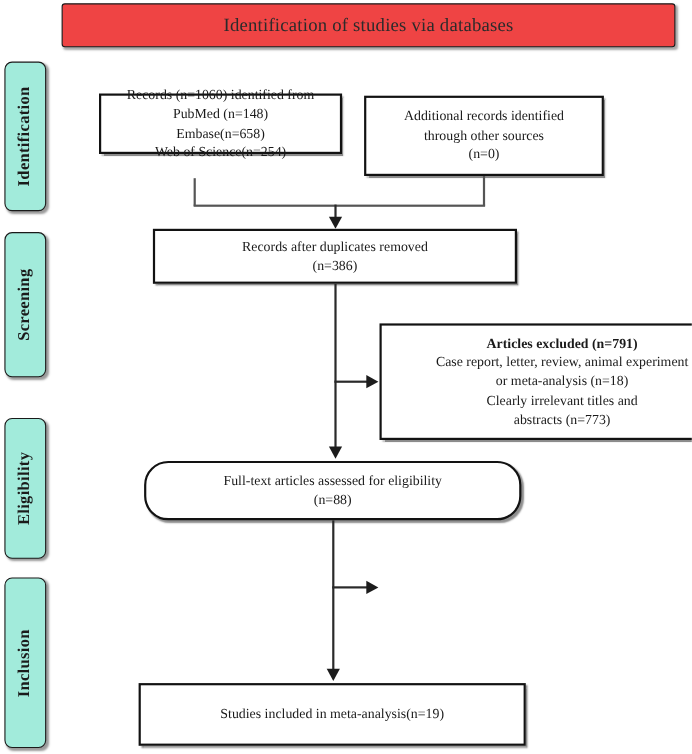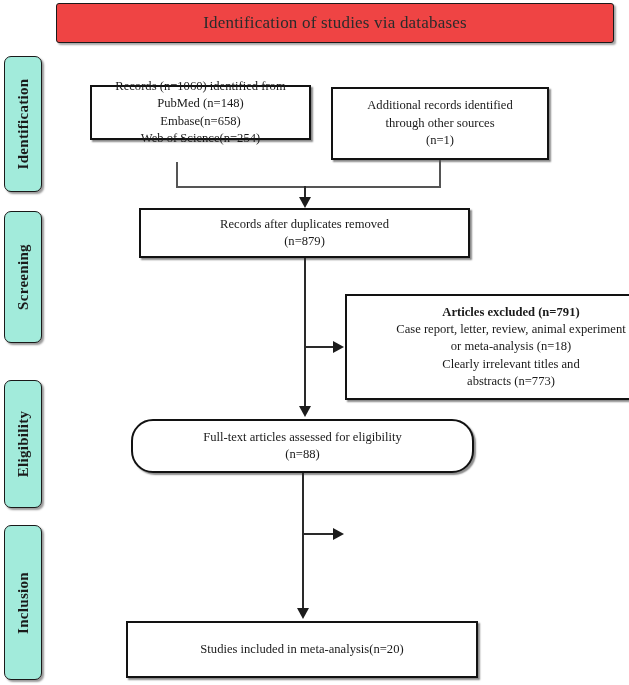--- a/index.html
+++ b/index.html
@@ -145,32 +145,32 @@
   <div class="box" style="left:66px; top:85px; width:221px; height:55px;margin-left:24px;">
     <div class="box-text">Records (n=1060) identified from
 PubMed (n=148)
 Embase(n=658)
 Web of Science(n=254)</div>
   </div>
 
   <div class="box" style="left:331px; top:87px; width:218px; height:73px;">
     <div class="box-text">Additional records identified
 through other sources
-(n=1)</div>
+(n=0)</div>
   </div>
 
   <div class="vline thin" style="left:176px; top:162px; height:25px;"></div>
   <div class="vline thin" style="left:439px; top:160px; height:27px;"></div>
   <div class="hline thin" style="left:176px; top:186px; width:265px;"></div>
   <div class="vline" style="left:304px; top:186px; height:14px;"></div>
   <div class="arrow-down" style="left:299px; top:197px;"></div>
 
   <div class="box" style="left:139px; top:208px; width:331px; height:50px;">
     <div class="box-text">Records after duplicates removed
-(n=879)</div>
+(n=386)</div>
   </div>
 
   <div class="vline" style="left:304px; top:258px; height:151px;"></div>
   <div class="arrow-down" style="left:299px; top:406px;"></div>
 
   <div class="hline" style="left:304px; top:346px; width:30px;"></div>
   <div class="arrow-right" style="left:333px; top:341px;"></div>
 
   <div class="box" style="left:345px; top:294px; width:332px; height:106px;">
     <div class="box-text"><span class="hdr">Articles excluded  (n=791)</span>
@@ -186,16 +186,16 @@
   </div>
 
   <div class="vline" style="left:302px; top:473px; height:137px;"></div>
   <div class="arrow-down" style="left:297px; top:608px;"></div>
 
   <div class="hline" style="left:302px; top:533px; width:32px;"></div>
   <div class="arrow-right" style="left:333px; top:528px;"></div>
 
 
   <div class="box" style="left:126px; top:621px; width:352px; height:57px;">
-    <div class="box-text">Studies included in meta-analysis(n=20)</div>
+    <div class="box-text">Studies included in meta-analysis(n=19)</div>
   </div>
 
 </div>
 
 </body></html>

